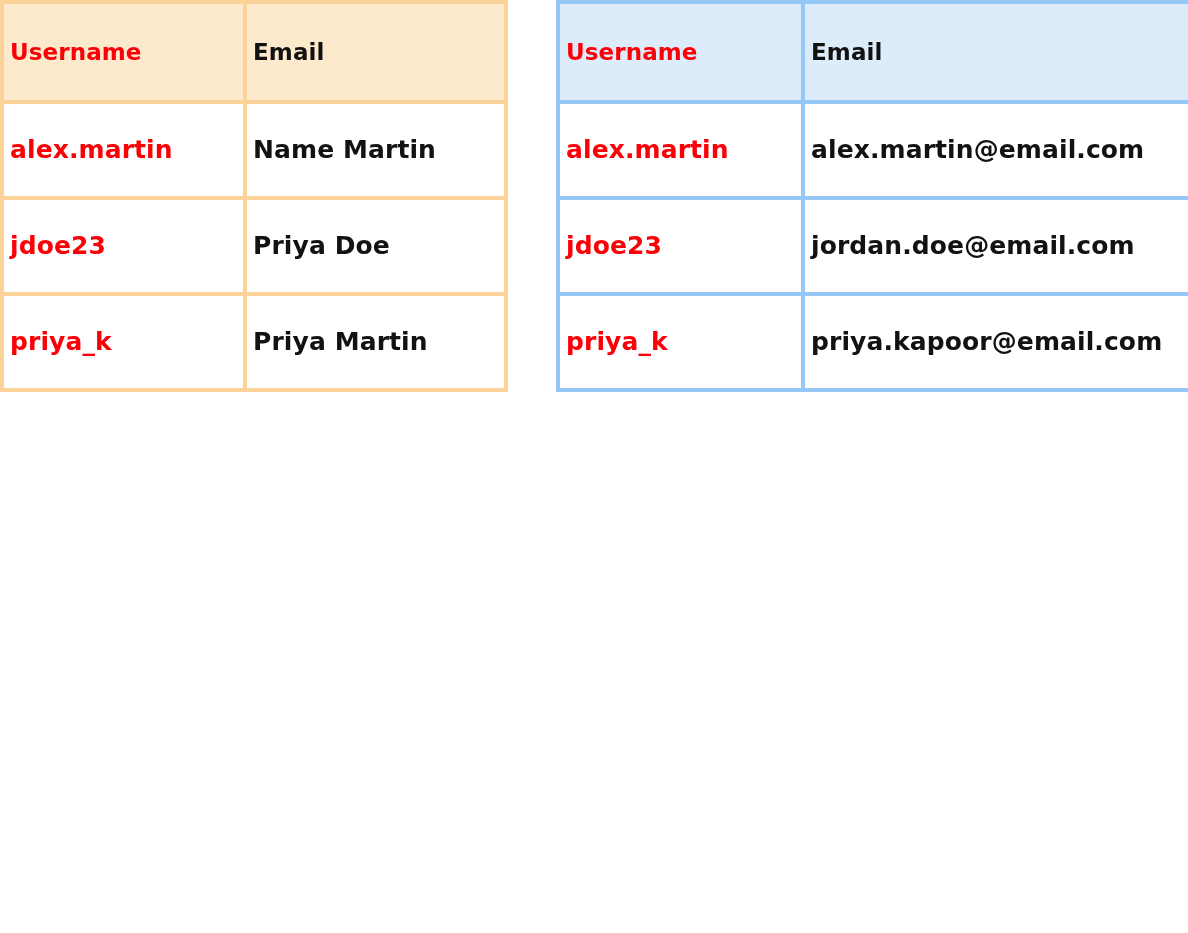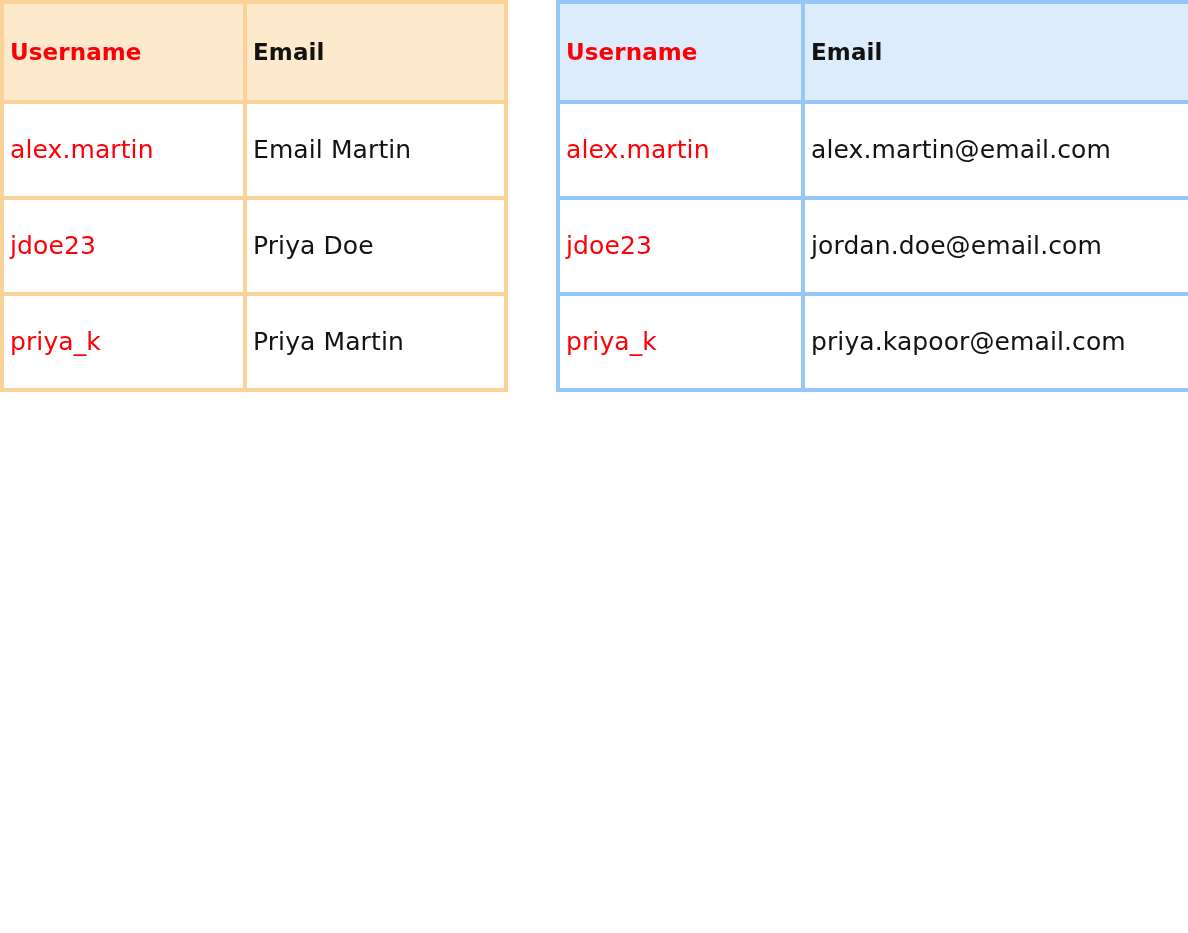--- a/index.html
+++ b/index.html
@@ -54,21 +54,21 @@
     overflow: hidden;
   }
 
   table.data-table th {
     font-weight: 700;
     font-size: 23px;
     letter-spacing: 0.1px;
     height: 100px;
   }
   table.data-table td {
-    font-weight: 400;
+    font-weight: 700;
     font-size: 25px;
     letter-spacing: 0.1px;
     height: 96px;
   }
 
   
   #table-left table.data-table th,
   #table-left table.data-table td {
     border: 4px solid #fbd399;
   }
@@ -106,21 +106,21 @@
     </colgroup>
     <thead>
       <tr>
         <th class="cell-key">Username</th>
         <th class="cell-plain">Email</th>
       </tr>
     </thead>
     <tbody>
       <tr>
         <td class="cell-key">alex.martin</td>
-        <td class="cell-plain">Email Martin</td>
+        <td class="cell-plain">Name Martin</td>
       </tr>
       <tr>
         <td class="cell-key">jdoe23</td>
         <td class="cell-plain">Priya Doe</td>
       </tr>
       <tr>
         <td class="cell-key">priya_k</td>
         <td class="cell-plain">Priya Martin</td>
       </tr>
     </tbody>

